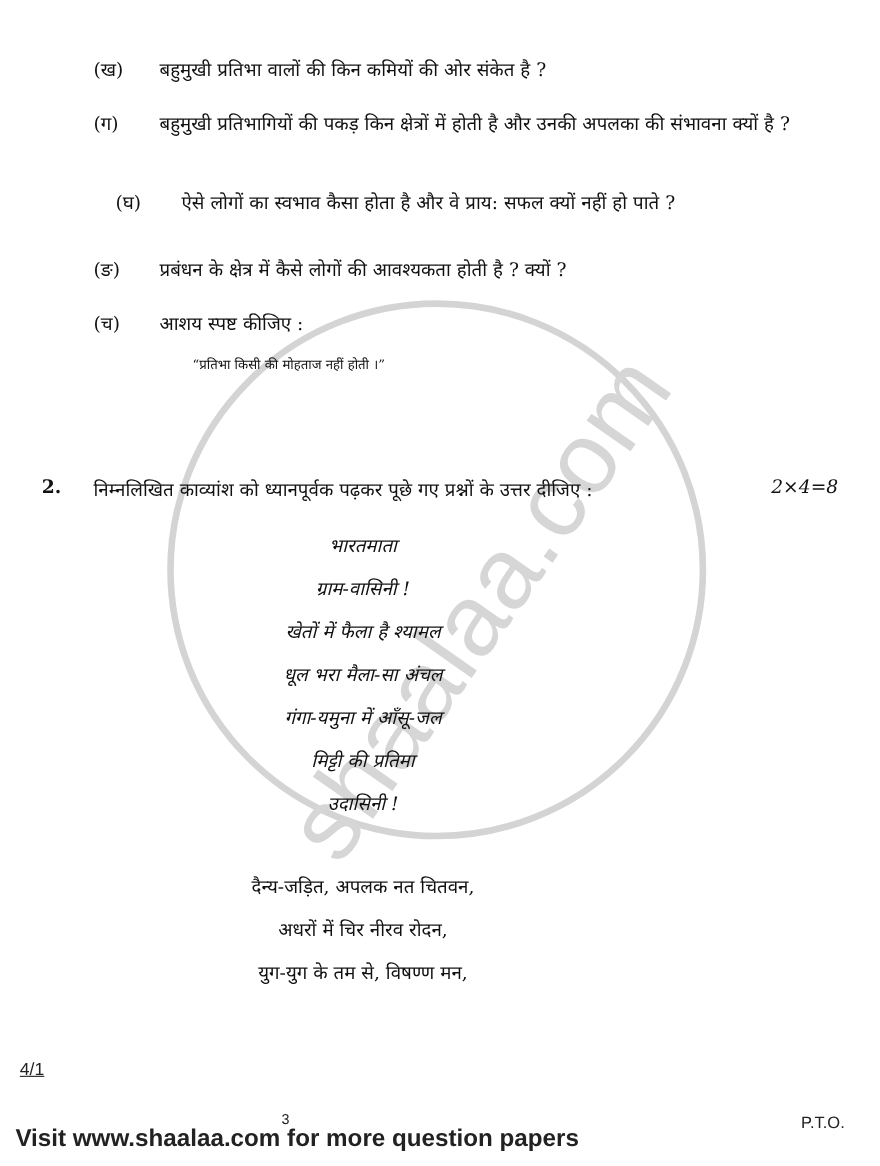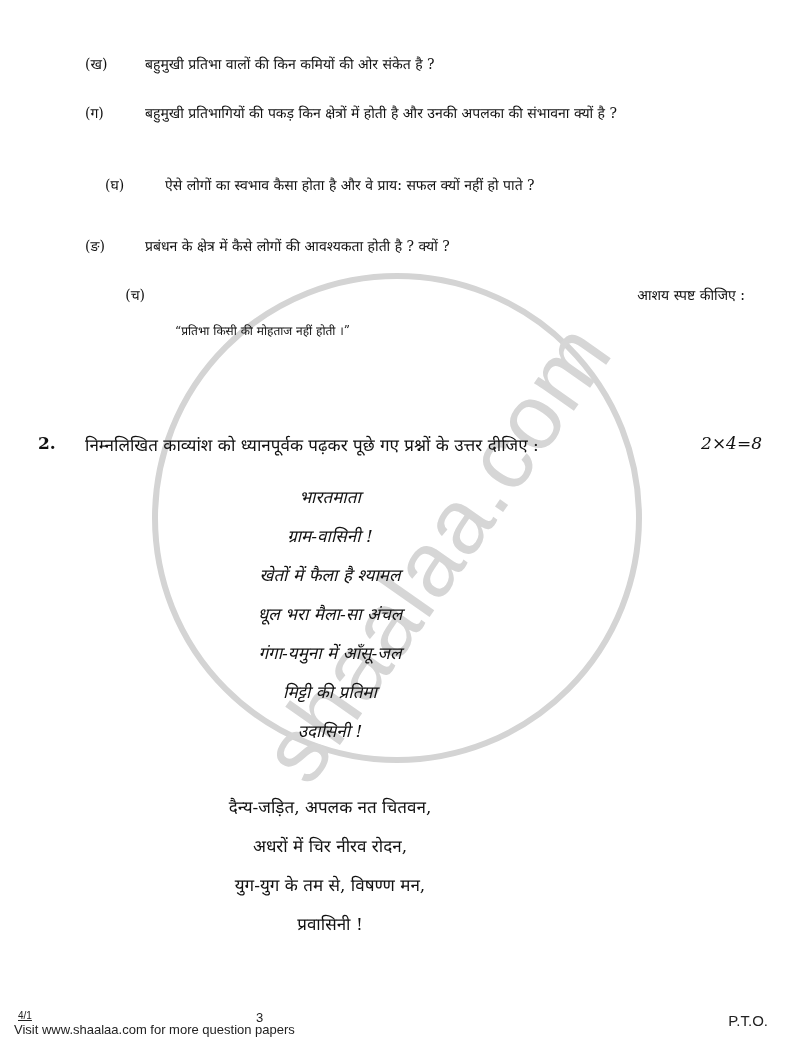--- a/index.html
+++ b/index.html
@@ -14,21 +14,21 @@
       pointer-events: none; z-index: 0;
     }
     .watermark-text {
       position: absolute; left: 170px; top: 500px;
       font-family: "Liberation Sans", sans-serif;
       font-size: 92px; color: #d6d6d6; letter-spacing: 1px;
       transform: rotate(-55deg); transform-origin: center center;
       pointer-events: none; z-index: 0; white-space: nowrap;
     }
     .content { position: relative; z-index: 1; }
-    .q-item { position: absolute; left: 85px; font-size: 14px; line-height: 38px; }
+    .q-item { position: absolute; left: 85px; font-size: 17px; line-height: 38px; }
     .q-item .lbl { display: inline-block; width: 60px; }
     .q-item .txt { display: inline-block; vertical-align: top; width: 600px; }
     .quote { position: absolute; left: 175px; top: 322px; font-size: 12px; }
     .q2-num { position: absolute; left: 38px; top: 433px; font-weight: bold; font-size: 17px; }
     .q2-text { position: absolute; left: 85px; top: 433px; font-size: 17px; }
     .q2-marks { position: absolute; right: 38px; top: 433px; font-size: 17px; font-style: italic; margin-left: 40px; }
     .poem { position: absolute; left: 200px; width: 260px; text-align: center; font-size: 17px; }
     .poem div { height: 39px; line-height: 39px; }
     .footer { position: absolute; font-family: "Liberation Sans", sans-serif; color: #222; }
   </style>
@@ -45,21 +45,21 @@
   </div>
   <div class="q-item" style="top:94px;">
     <span class="lbl">(ग)</span><span class="txt">बहुमुखी प्रतिभागियों की पकड़ किन क्षेत्रों में होती है और उनकी अपलका की संभावना क्यों है ?</span>
   </div>
   <div class="q-item" style="top:166px;margin-left:20px;">
     <span class="lbl">(घ)</span><span class="txt">ऐसे लोगों का स्वभाव कैसा होता है और वे प्राय: सफल क्यों नहीं हो पाते ?</span>
   </div>
   <div class="q-item" style="top:227px;">
     <span class="lbl">(ङ)</span><span class="txt">प्रबंधन के क्षेत्र में कैसे लोगों की आवश्यकता होती है ? क्यों ?</span>
   </div>
-  <div class="q-item" style="top:276px;text-align:right;">
+  <div class="q-item" style="top:276px;">
     <span class="lbl">(च)</span><span class="txt">आशय स्पष्ट कीजिए :</span>
   </div>
 
   <div class="quote">“प्रतिभा किसी की मोहताज नहीं होती ।”</div>
 
   <div class="q2-num">2.</div>
   <div class="q2-text">निम्नलिखित काव्यांश को ध्यानपूर्वक पढ़कर पूछे गए प्रश्नों के उत्तर दीजिए :</div>
   <div class="q2-marks">2×4=8</div>
 
   <div class="poem" style="top:478px;font-style:italic;">
@@ -69,20 +69,19 @@
     <div>धूल भरा मैला-सा अंचल</div>
     <div>गंगा-यमुना में आँसू-जल</div>
     <div>मिट्टी की प्रतिमा</div>
     <div>उदासिनी !</div>
   </div>
 
   <div class="poem" style="top:788px;">
     <div>दैन्य-जड़ित, अपलक नत चितवन,</div>
     <div>अधरों में चिर नीरव रोदन,</div>
     <div>युग-युग के तम से, विषण्ण मन,</div>
-    <div>प्रवासिनी !</div>
   </div>
 
-  <div class="footer" style="left:18px; top:1010px; font-size:10px;text-decoration:underline;">4/1</div>
+  <div class="footer" style="left:18px; top:964px; font-size:16px;text-decoration:underline;">4/1</div>
   <div class="footer" style="left:256px; top:1010px; font-size:13px;">3</div>
   <div class="footer" style="right:32px; top:1012px; font-size:15px;text-align:right;">P.T.O.</div>
-  <div class="footer" style="left:14px; top:1022px; font-size:13px;">Visit www.shaalaa.com for more question papers</div>
+  <div class="footer" style="left:14px; top:1022px; font-size:22px;font-weight:bold;">Visit www.shaalaa.com for more question papers</div>
 </div>
 
 </body></html>

